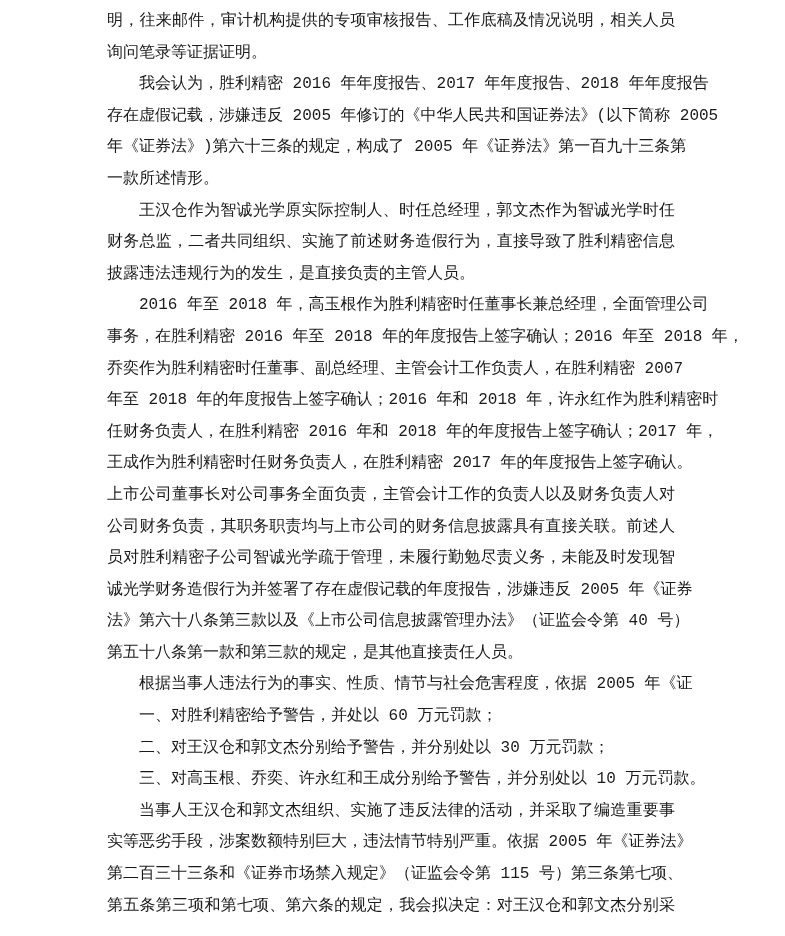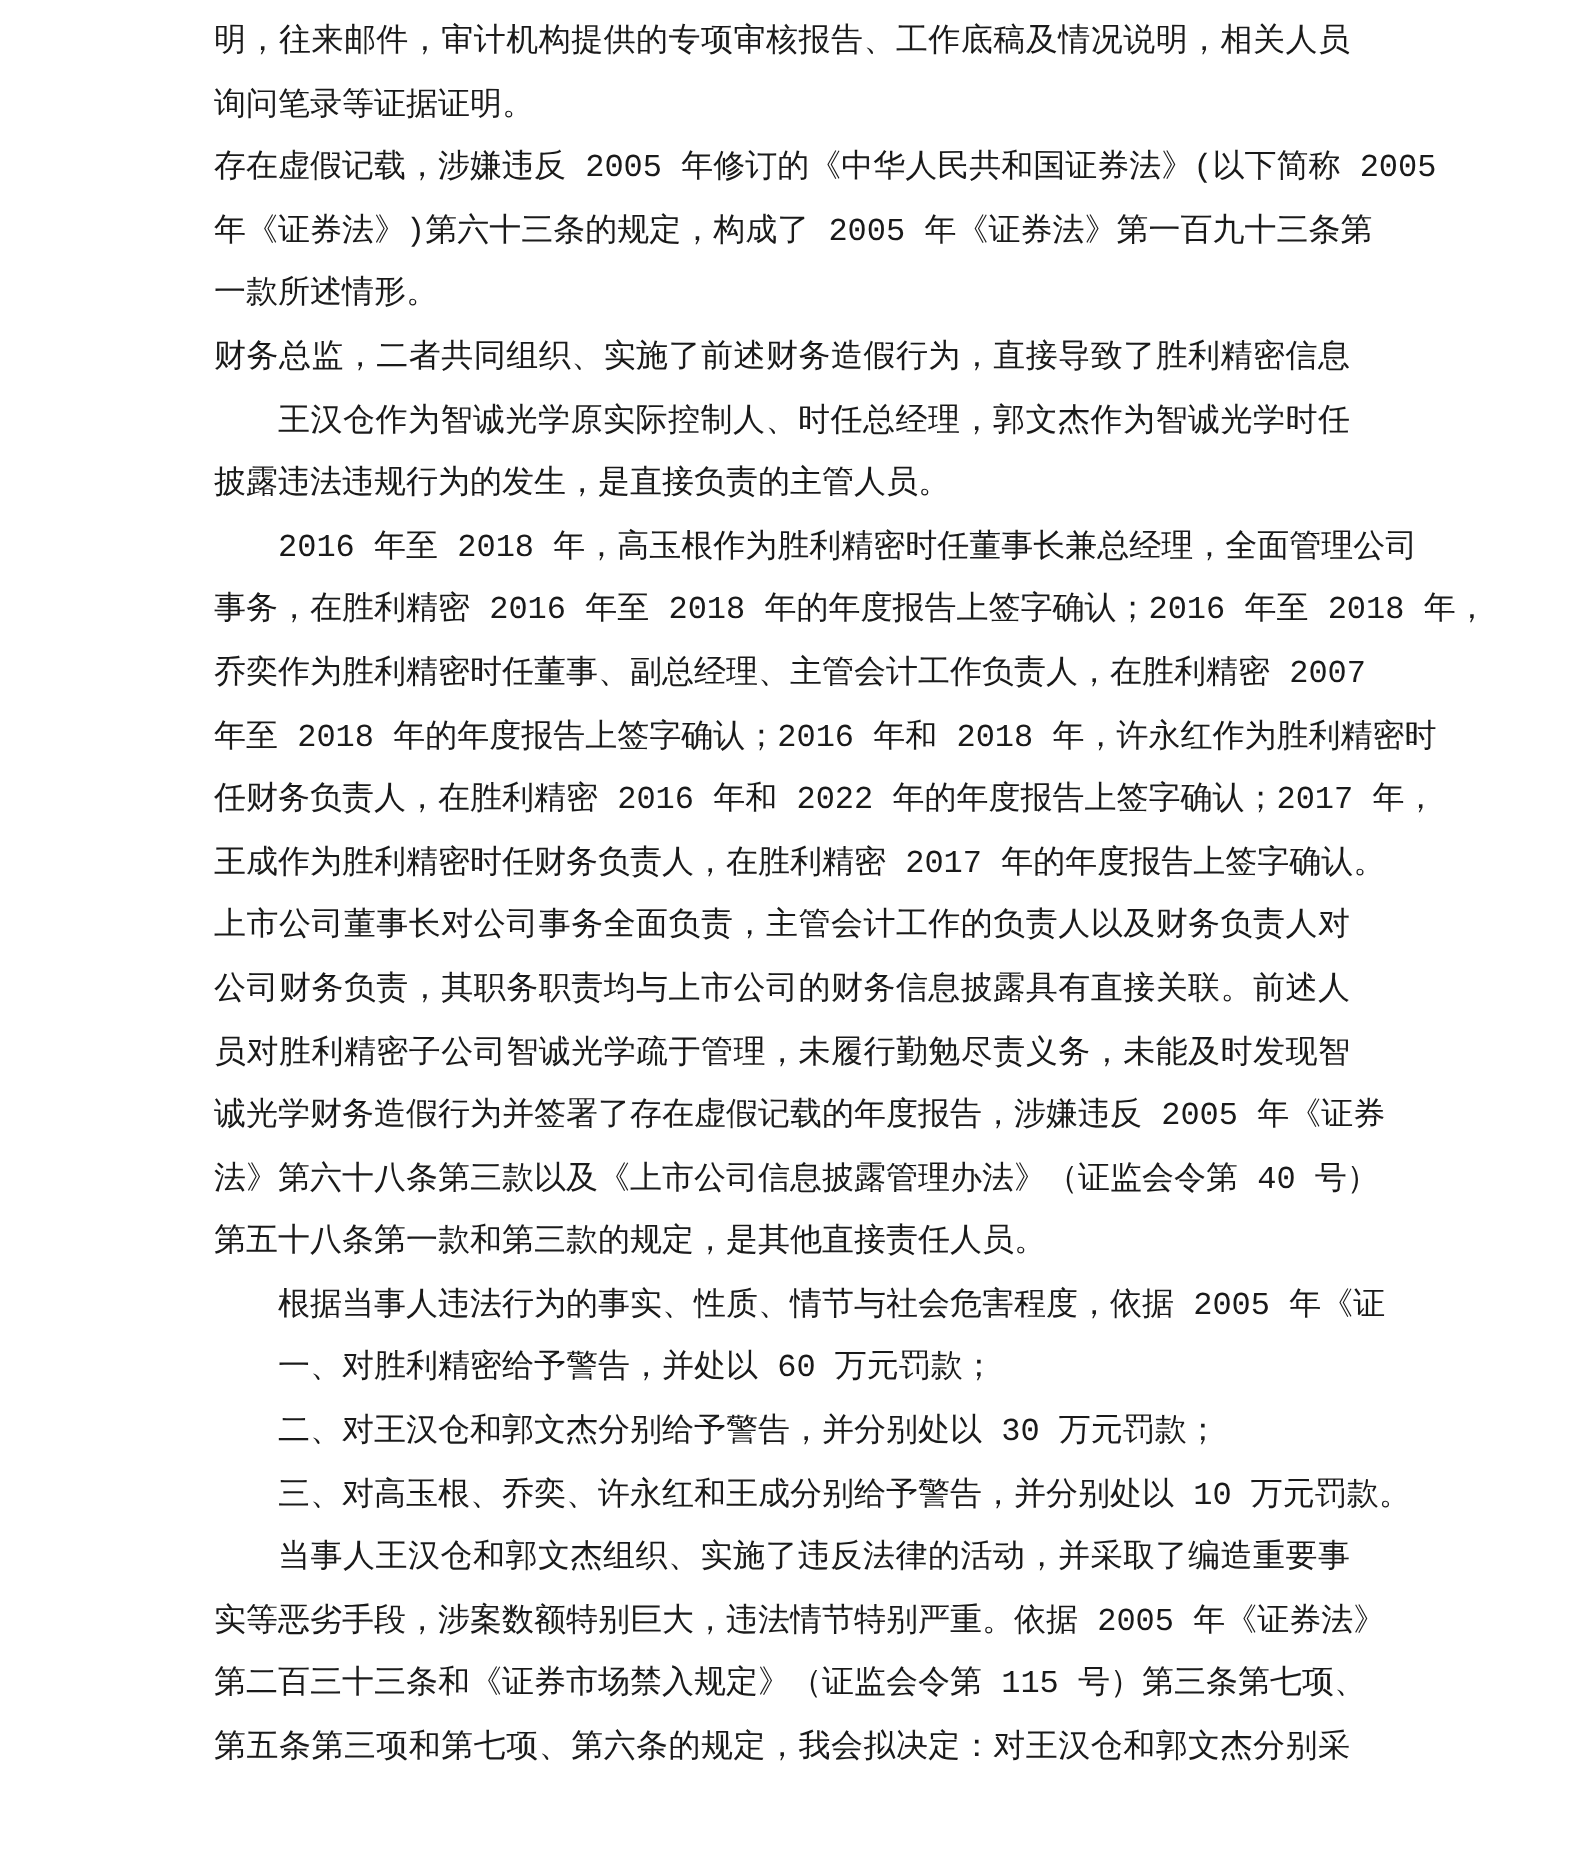--- a/index.html
+++ b/index.html
@@ -47,37 +47,38 @@
 <body>
 
 <div class="page">
 
   <div class="para">
     <span class="line">明，往来邮件，审计机构提供的专项审核报告、工作底稿及情况说明，相关人员</span>
     <span class="line last">询问笔录等证据证明。</span>
   </div>
 
   <div class="para">
+    <span class="line indent">我会认为，胜利精密 2016 年年度报告、2017 年年度报告、2018 年年度报告</span>
     <span class="line">存在虚假记载，涉嫌违反 2005 年修订的《中华人民共和国证券法》(以下简称 2005</span>
     <span class="line">年《证券法》)第六十三条的规定，构成了 2005 年《证券法》第一百九十三条第</span>
     <span class="line last">一款所述情形。</span>
   </div>
 
   <div class="para">
+    <span class="line indent">王汉仓作为智诚光学原实际控制人、时任总经理，郭文杰作为智诚光学时任</span>
     <span class="line">财务总监，二者共同组织、实施了前述财务造假行为，直接导致了胜利精密信息</span>
-    <span class="line indent">王汉仓作为智诚光学原实际控制人、时任总经理，郭文杰作为智诚光学时任</span>
     <span class="line last">披露违法违规行为的发生，是直接负责的主管人员。</span>
   </div>
 
   <div class="para">
     <span class="line indent">2016 年至 2018 年，高玉根作为胜利精密时任董事长兼总经理，全面管理公司</span>
     <span class="line">事务，在胜利精密 2016 年至 2018 年的年度报告上签字确认；2016 年至 2018 年，</span>
     <span class="line">乔奕作为胜利精密时任董事、副总经理、主管会计工作负责人，在胜利精密 2007</span>
     <span class="line">年至 2018 年的年度报告上签字确认；2016 年和 2018 年，许永红作为胜利精密时</span>
-    <span class="line">任财务负责人，在胜利精密 2016 年和 2022 年的年度报告上签字确认；2017 年，</span>
+    <span class="line">任财务负责人，在胜利精密 2016 年和 2018 年的年度报告上签字确认；2017 年，</span>
     <span class="line">王成作为胜利精密时任财务负责人，在胜利精密 2017 年的年度报告上签字确认。</span>
     <span class="line">上市公司董事长对公司事务全面负责，主管会计工作的负责人以及财务负责人对</span>
     <span class="line">公司财务负责，其职务职责均与上市公司的财务信息披露具有直接关联。前述人</span>
     <span class="line">员对胜利精密子公司智诚光学疏于管理，未履行勤勉尽责义务，未能及时发现智</span>
     <span class="line">诚光学财务造假行为并签署了存在虚假记载的年度报告，涉嫌违反 2005 年《证券</span>
     <span class="line">法》第六十八条第三款以及《上市公司信息披露管理办法》（证监会令第 40 号）</span>
     <span class="line last">第五十八条第一款和第三款的规定，是其他直接责任人员。</span>
   </div>
 
   <div class="para">

